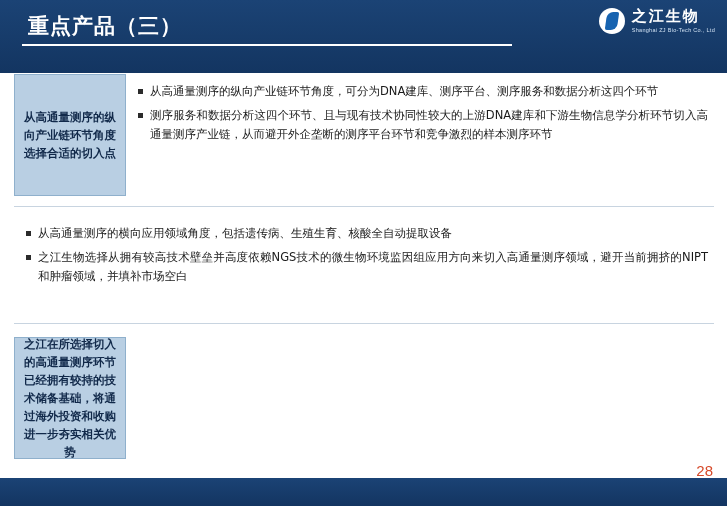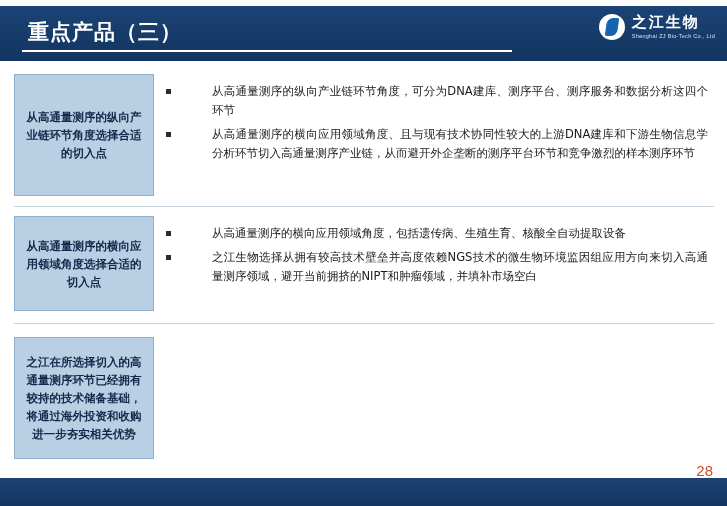--- a/index.html
+++ b/index.html
@@ -17,23 +17,23 @@
   .slide {
     position: absolute;
     left: 0; top: 0;
     width: 727px;
     height: 506px;
     background: #ffffff;
   }
   
   .header {
     position: absolute;
-    left: 0; top: 6px;
-    width: 727px;
-    height: 55px;
+    left: 0; top: 0;
+    width: 727px;
+    height: 73px;
     background: #173d6e;
     background: linear-gradient(180deg, #1b4375 0%, #133561 100%);
   }
   .header-title {
     position: absolute;
     left: 28px;
     top: 12px;
     font-size: 21px;
     font-weight: bold;
     color: #ffffff;
@@ -94,21 +94,21 @@
     position: absolute;
     left: 14px;
     width: 700px;
     display: flex;
   }
   .blk1 { top: 74px; height: 122px; }
   .blk2 { top: 216px; height: 95px; }
   .blk3 { top: 337px; height: 122px; }
 
   .label-cell {
-    width: 140px;
+    width: 112px;
     flex: none;
     background: #b9cfe3;
     border: 1px solid #8fb0cc;
     display: flex;
     align-items: center;
     justify-content: center;
     box-sizing: border-box;
     padding: 4px 6px;
   }
   .label-text {
@@ -121,21 +121,20 @@
   }
   .content-cell {
     flex: 1;
     padding: 8px 6px 6px 12px;
     box-sizing: border-box;
   }
   .bullet-row {
     display: flex;
     align-items: flex-start;
     margin-bottom: 5px;
-    gap: 34px;
   }
   .bullet-sq {
     width: 5px;
     height: 5px;
     background: #2b2b2b;
     margin-top: 7px;
     margin-right: 7px;
     flex: none;
   }
   .bullet-text {
@@ -196,31 +195,28 @@
     <div class="label-cell">
       <div class="label-text">从高通量测序的纵向产业链环节角度选择合适的切入点</div>
     </div>
     <div class="content-cell">
       <div class="bullet-row">
         <div class="bullet-sq"></div>
         <div class="bullet-text">从高通量测序的纵向产业链环节角度，可分为DNA建库、测序平台、测序服务和数据分析这四个环节</div>
       </div>
       <div class="bullet-row">
         <div class="bullet-sq"></div>
-        <div class="bullet-text">从高通量测序的横向应用领域角度、且与现有技术协同性较大的上游DNA建库和下游生物信息学分析环节切入高通量测序产业链，从而避开外企垄断的测序平台环节和竞争激烈的样本测序环节</div>
+        <div class="bullet-text">测序服务和数据分析这四个环节、且与现有技术协同性较大的上游DNA建库和下游生物信息学分析环节切入高通量测序产业链，从而避开外企垄断的测序平台环节和竞争激烈的样本测序环节</div>
       </div>
     </div>
   </div>
 
   <div class="sep sep1"></div>
 
   <div class="block blk2">
-    <div class="label-cell">
-      <div class="label-text">从高通量测序的横向应用领域角度选择合适的切入点</div>
-    </div>
     <div class="content-cell">
       <div class="bullet-row">
         <div class="bullet-sq"></div>
         <div class="bullet-text">从高通量测序的横向应用领域角度，包括遗传病、生殖生育、核酸全自动提取设备</div>
       </div>
       <div class="bullet-row">
         <div class="bullet-sq"></div>
         <div class="bullet-text">之江生物选择从拥有较高技术壁垒并高度依赖NGS技术的微生物环境监因组应用方向来切入高通量测序领域，避开当前拥挤的NIPT和肿瘤领域，并填补市场空白</div>
       </div>
     </div>

